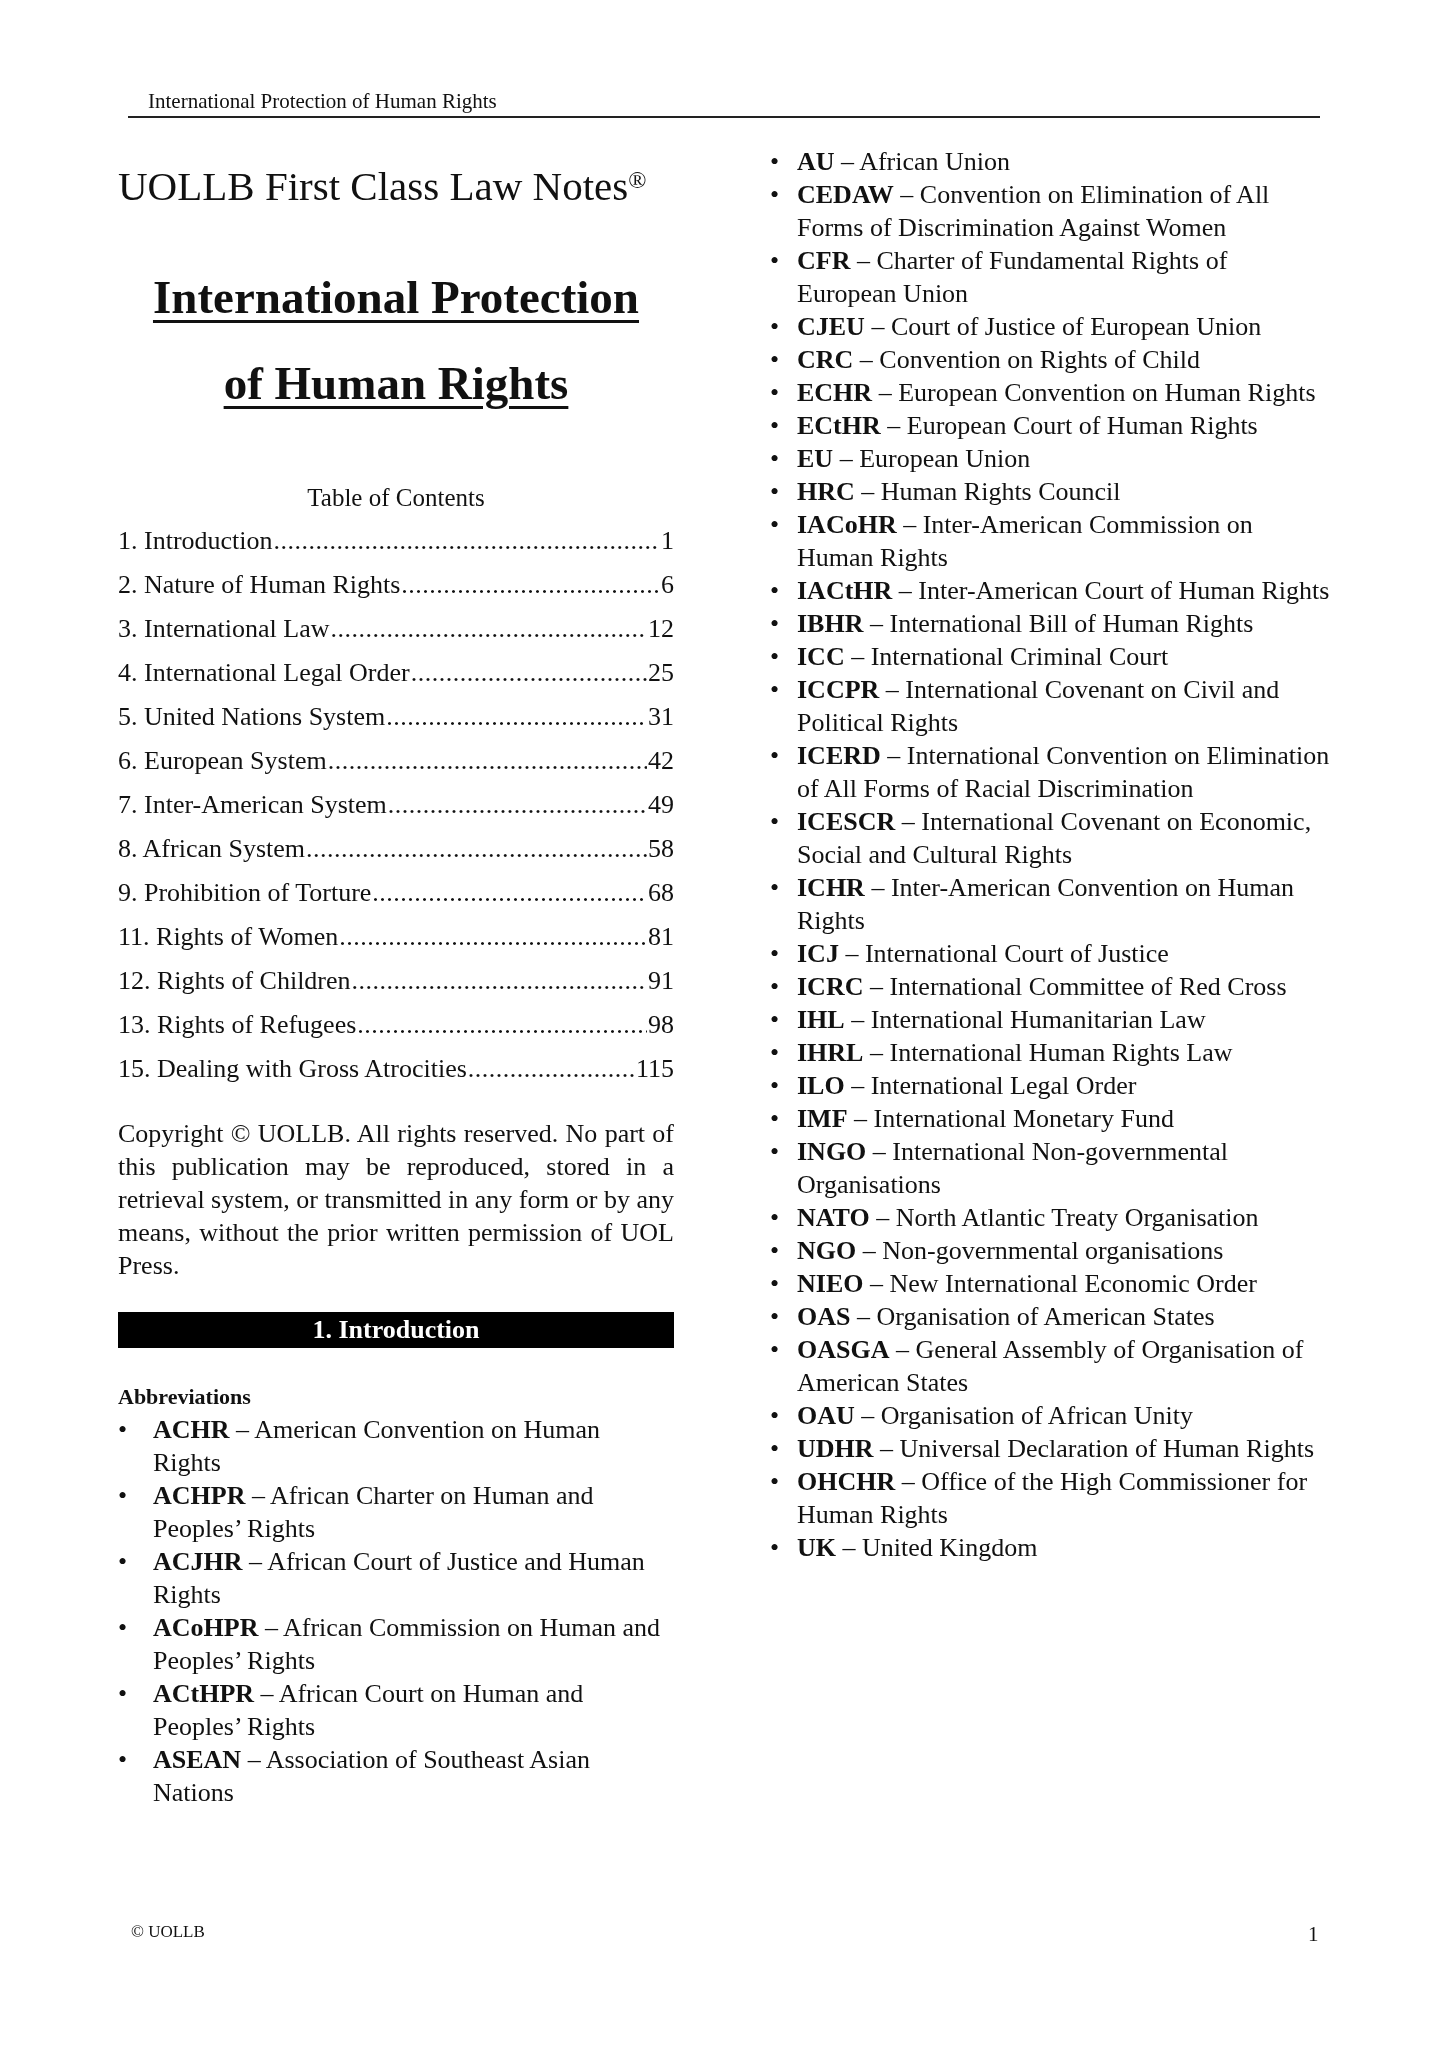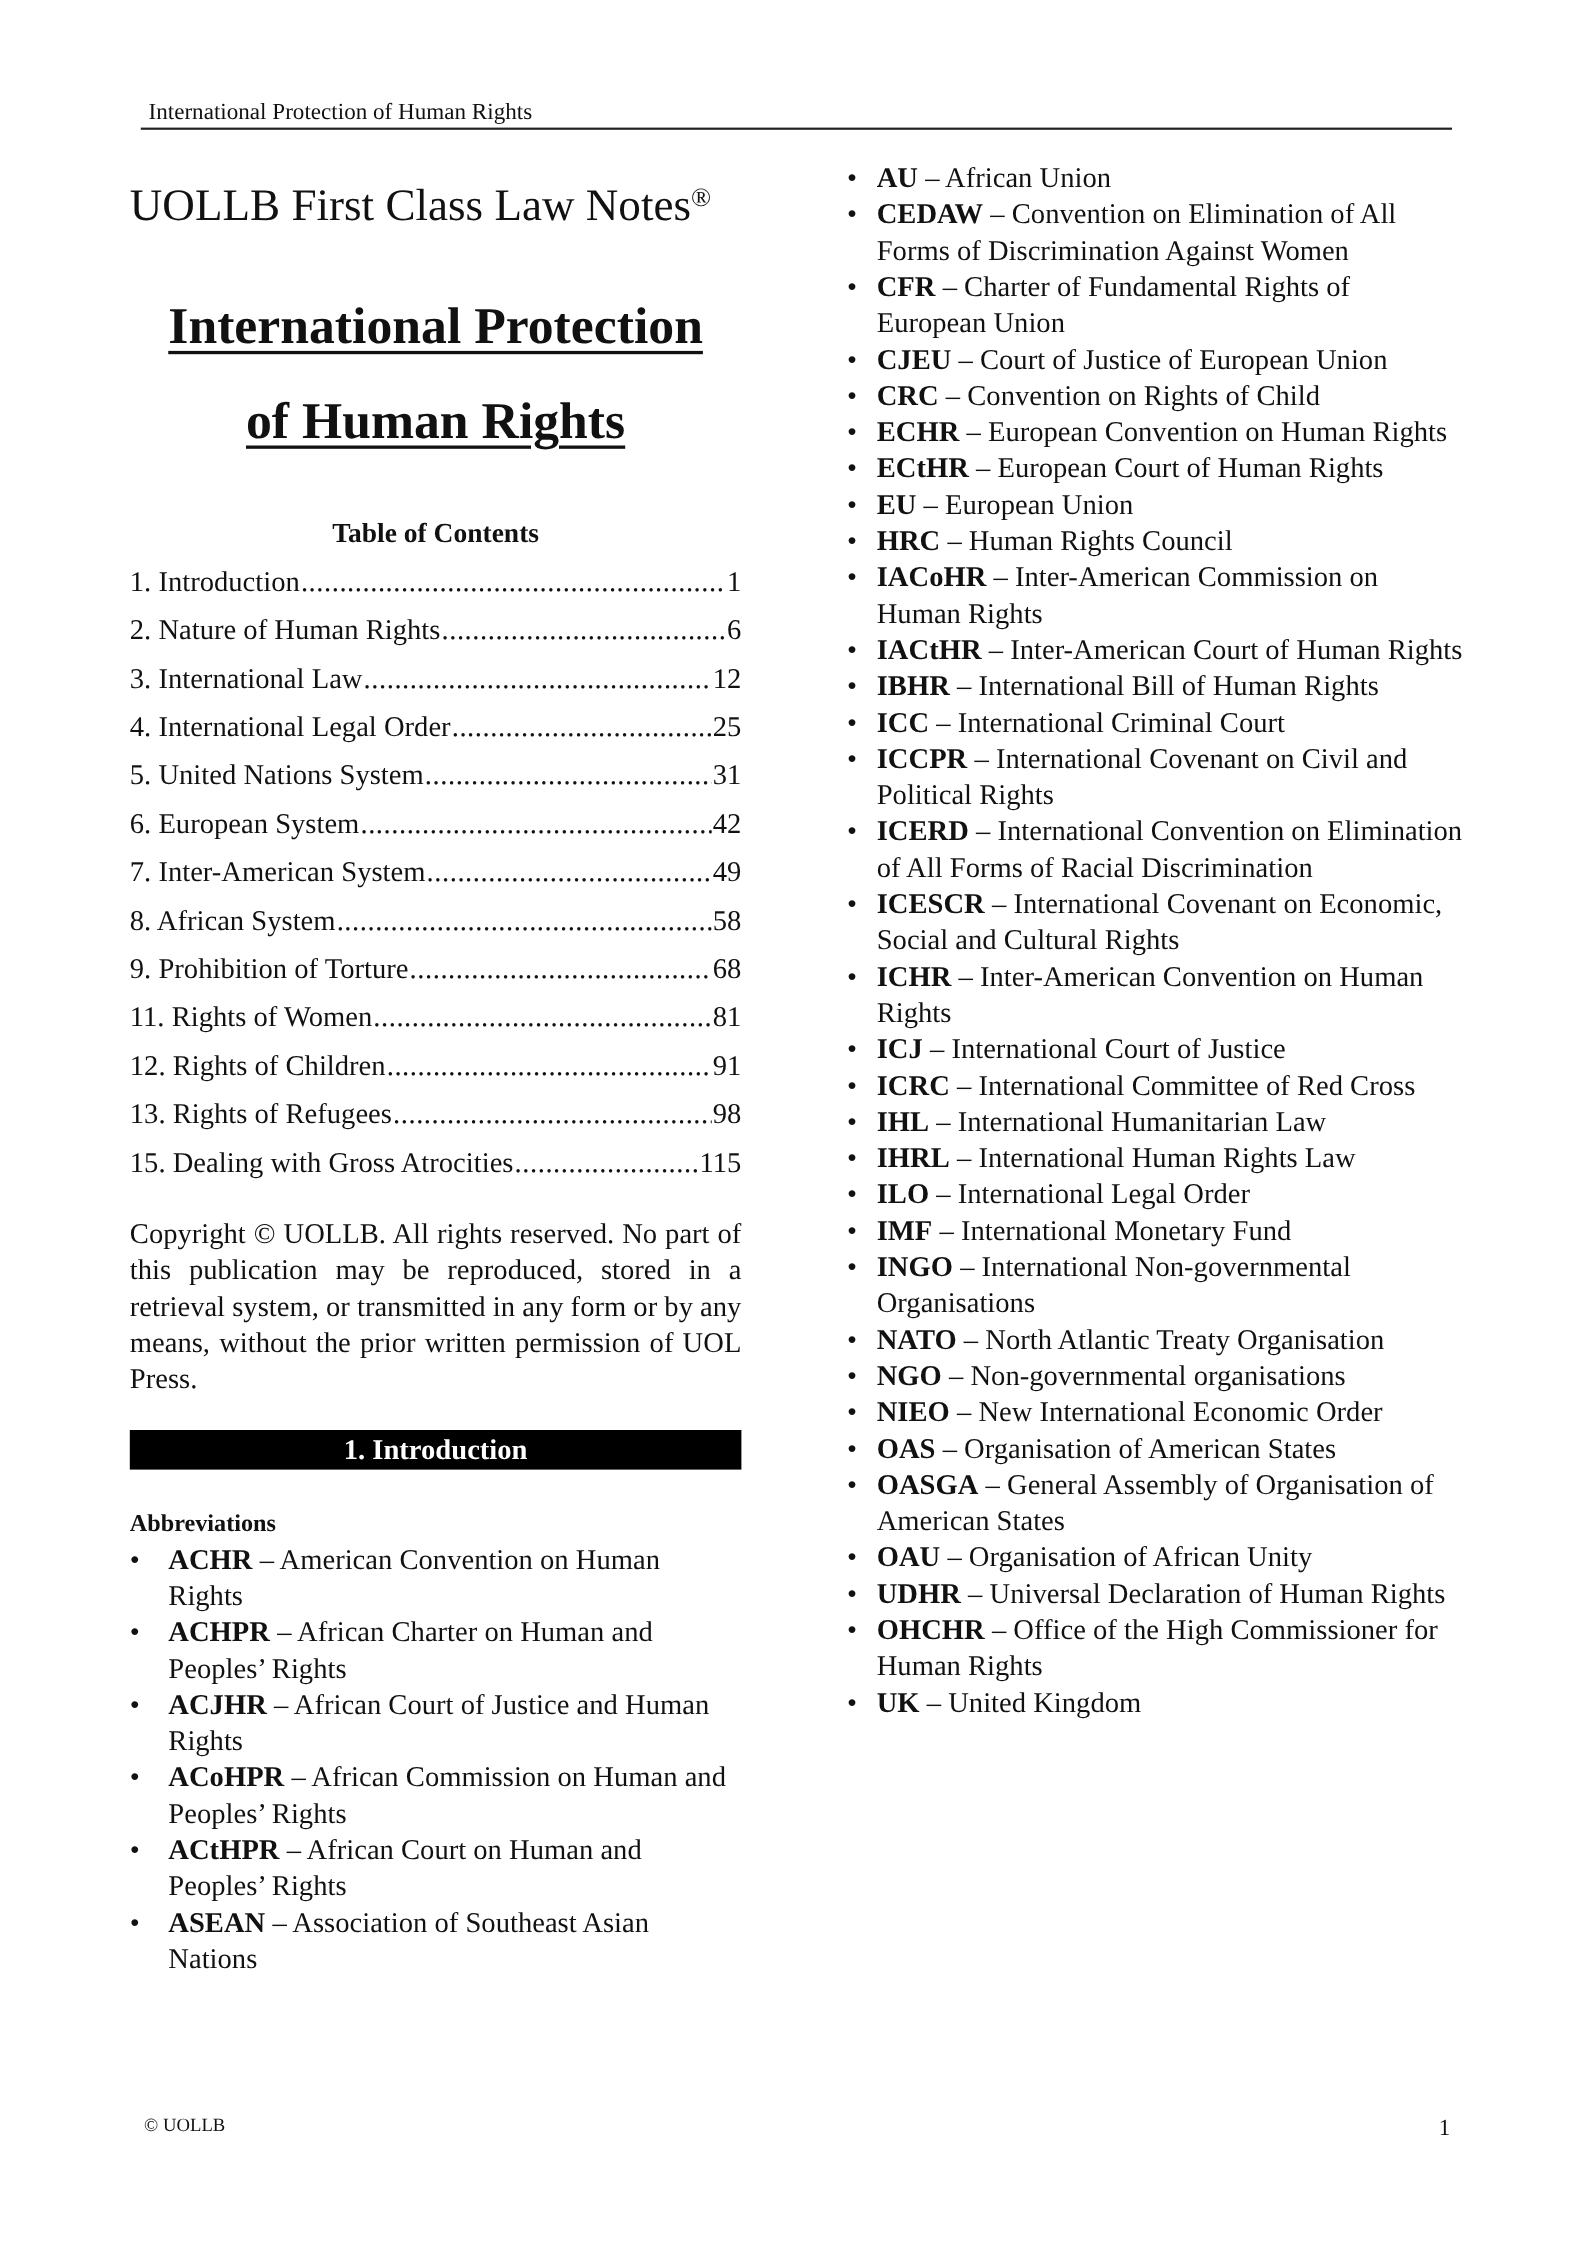--- a/index.html
+++ b/index.html
@@ -1,26 +1,26 @@
 <!DOCTYPE html>
 <html><head>
 <meta charset="utf-8">
 <style>
   html, body { margin:0; padding:0; background:#ffffff; }
   body { width:1445px; height:2045px; position:relative; overflow:hidden;
          font-family:"Liberation Serif", serif; color:#111; }
-  .running-header { position:absolute; left:135px; top:89px; font-size:21px; }
+  .running-header { position:absolute; left:148px; top:89px; font-size:21px; }
   .header-rule { position:absolute; left:128px; top:116px; width:1192px; height:0; border-top:2px solid #222; }
   .left-col { position:absolute; left:118px; top:150px; width:556px; }
   .right-col { position:absolute; left:770px; top:145px; width:560px; }
   .brand { font-size:41px; margin:12px 0 0 0; white-space:nowrap; line-height:48px; }
   .brand sup { font-size:24px; vertical-align:top; position:relative; top:-6px; }
   .doc-title { font-weight:bold; font-size:47px; text-align:center; text-decoration:underline;
                text-decoration-thickness:3px; text-underline-offset:7px; line-height:86px; margin-top:44px; }
-  .toc-heading { font-weight:bold; font-size:25px; text-align:center; margin-top:44px; line-height:32px; }
+  .toc-heading { font-weight:normal; font-size:25px; text-align:center; margin-top:56px; line-height:32px; }
   .toc { margin-top:5px; }
   .toc-row { display:flex; align-items:baseline; font-size:26px; line-height:44px; height:44px; }
   .toc-label { white-space:nowrap; }
   .toc-dots { flex:1; overflow:hidden; white-space:nowrap; margin:0 1px; }
   .toc-dots::before { content:"...................................................................................................................."; letter-spacing:0.5px; }
   .toc-page { white-space:nowrap; }
   .copyright { font-size:26px; line-height:33px; text-align:justify; margin-top:26px; }
   .section-bar { margin-top:30px; background:#000; color:#fff; font-weight:bold; font-size:26px;
                  text-align:center; height:36px; line-height:36px; }
   .abbr-heading { font-weight:bold; font-size:22px; line-height:33px; margin-top:32px; }

